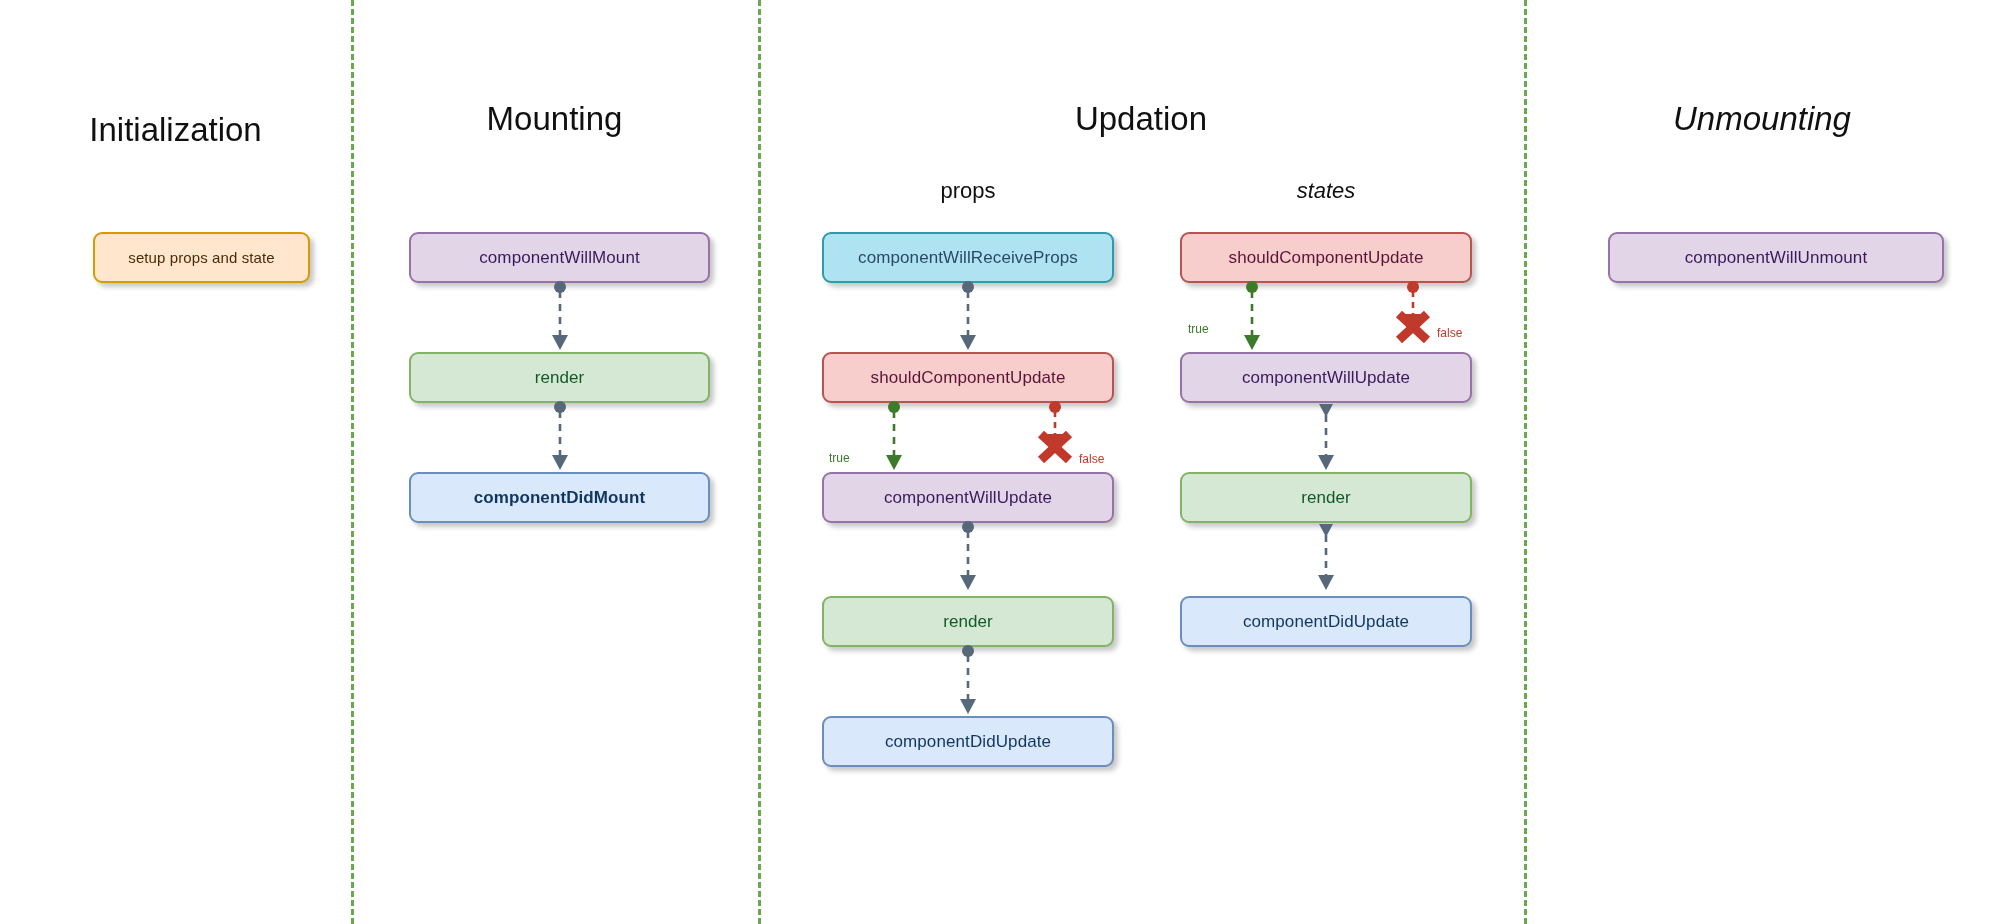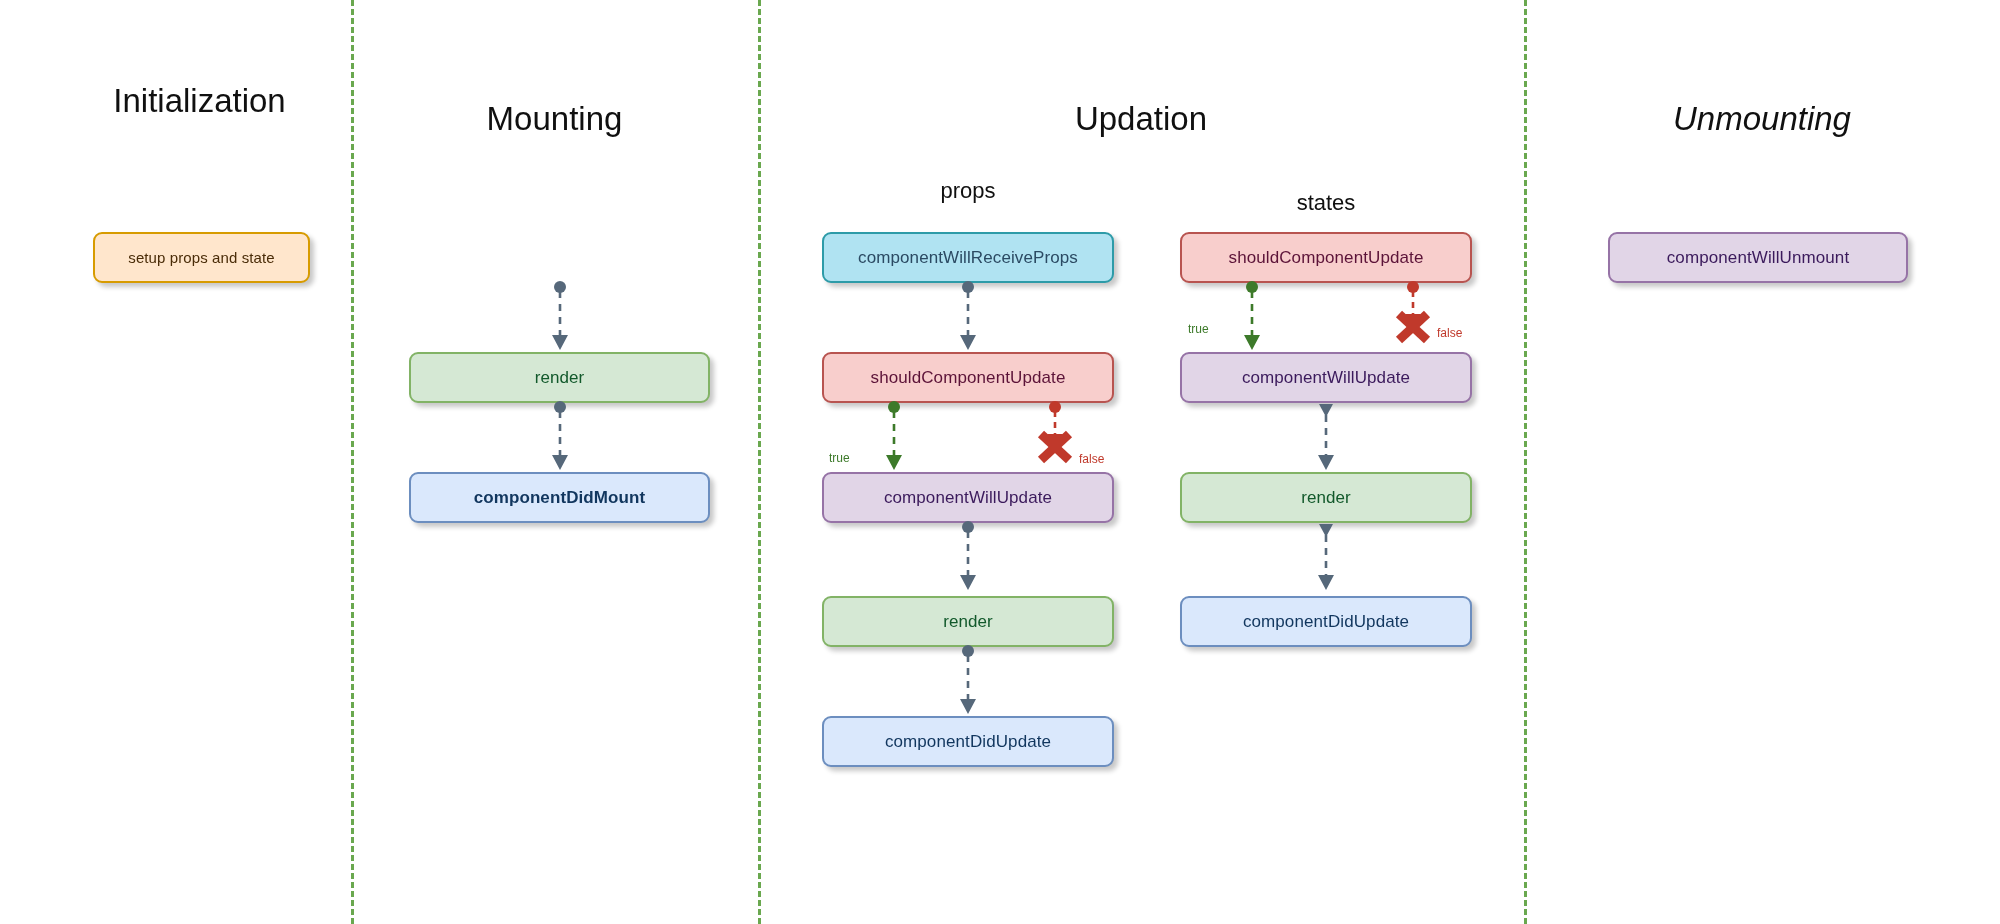--- a/index.html
+++ b/index.html
@@ -71,30 +71,31 @@
 </style>
 </head>
 <body>
 
 <div id="stage">
 
   <div class="divider" style="left:351px;"></div>
   <div class="divider" style="left:758px;"></div>
   <div class="divider" style="left:1524px;"></div>
 
-  <div class="phase-title" style="left:0px;top:84px;width:351px;margin-left:24px;">Initialization</div>
+  <div class="phase-title" style="left:0px;top:113px;width:351px;">Initialization</div>
   <div class="phase-title" style="left:351px;top:102px;width:407px;">Mounting</div>
   <div class="phase-title" style="left:758px;top:102px;width:766px;">Updation</div>
   <div class="phase-title" style="left:1524px;top:102px;width:476px;font-style:italic;">Unmounting</div>
 
   <div class="group-title" style="left:822px;top:180px;width:292px;">props</div>
-  <div class="group-title" style="left:1180px;top:192px;width:292px;">states</div>
+  <div class="group-title" style="left:1180px;top:180px;width:292px;font-style:italic;">states</div>
 
   <div class="node orange" style="left:93px;top:232px;width:217px;">setup props and state</div>
 
+  <div class="node purple" style="left:409px;top:232px;width:301px;">componentWillMount</div>
 
   <div class="conn" style="left:545px;top:281px;">
     <svg width="30" height="72" viewBox="0 0 30 72">
       <circle cx="15" cy="6" r="6" fill="#56687a"></circle>
       <line x1="15" y1="10" x2="15" y2="56" stroke="#56687a" stroke-width="2.6" stroke-dasharray="7 6"></line>
       <polygon points="15,69 7,54 23,54" fill="#56687a"></polygon>
     </svg>
   </div>
 
   <div class="node green" style="left:409px;top:352px;width:301px;">render</div>
@@ -204,15 +205,15 @@
   <div class="conn" style="left:1311px;top:521px;">
     <svg width="30" height="72" viewBox="0 0 30 72">
       <polygon points="15,16 8,3 22,3" fill="#56687a"></polygon>
       <line x1="15" y1="14" x2="15" y2="56" stroke="#56687a" stroke-width="2.6" stroke-dasharray="7 6"></line>
       <polygon points="15,69 7,54 23,54" fill="#56687a"></polygon>
     </svg>
   </div>
 
   <div class="node blue" style="left:1180px;top:596px;width:292px;">componentDidUpdate</div>
 
-  <div class="node purple" style="left:1608px;top:232px;width:300px;">componentWillUnmount</div>
+  <div class="node purple" style="left:1608px;top:232px;width:336px;">componentWillUnmount</div>
 
 </div>
 
 </body></html>

